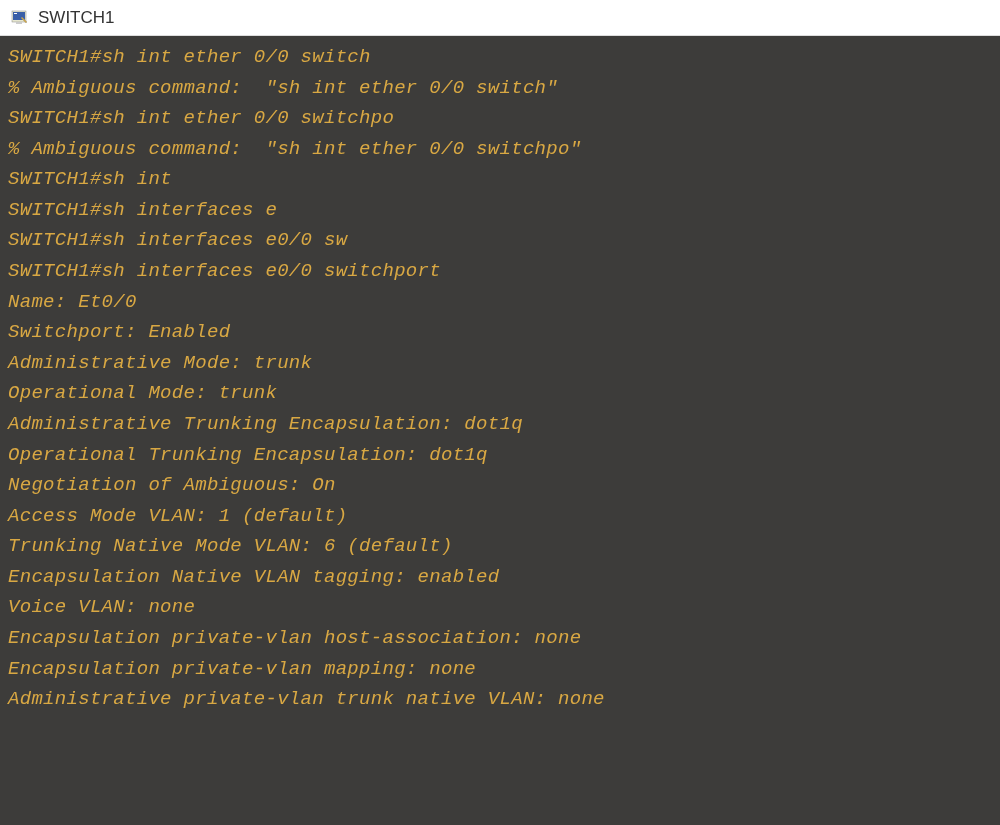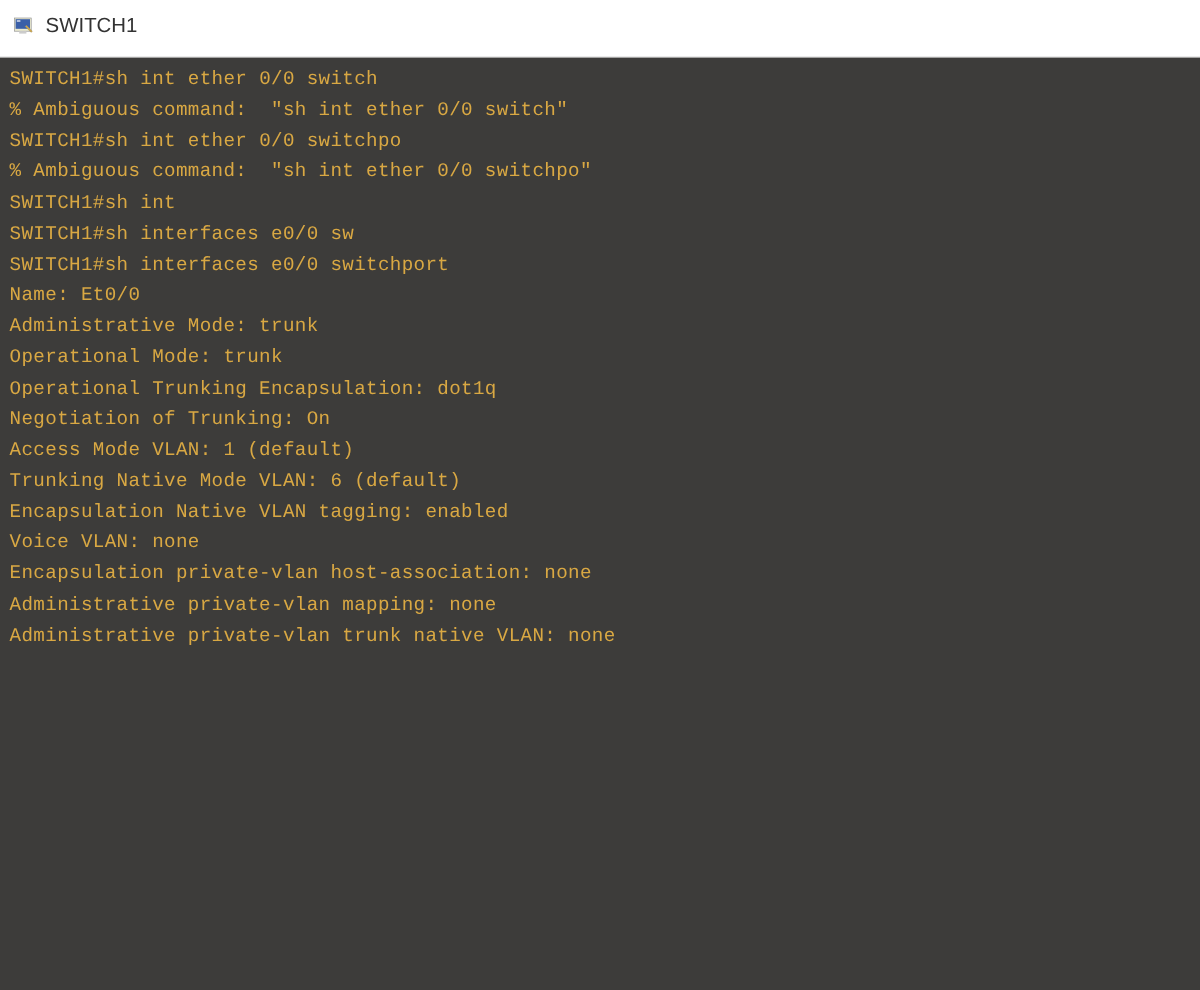--- a/index.html
+++ b/index.html
@@ -19,22 +19,22 @@
       height: 100%;
       background: #ffffff;
       display: flex;
       flex-direction: column;
     }
     .titlebar {
       height: 36px;
       background: #ffffff;
       border-bottom: 1px solid #ddd;
       display: flex;
+      align-items: center;
       padding: 0 10px;
-      margin-top: 12px;
     }
     .titlebar-icon {
       width: 20px;
       height: 20px;
       margin-right: 8px;
       display: flex;
       align-items: center;
       justify-content: center;
     }
     .titlebar-title {
@@ -45,24 +45,25 @@
     }
     .terminal {
       flex: 1;
       background: #3d3c3a;
       padding: 6px 8px;
       overflow: hidden;
     }
     .terminal-line {
       color: #d9a843;
       font-family: 'Courier New', Courier, monospace;
-      font-size: 16px;
+      font-size: 19px;
       line-height: 1.61;
       white-space: pre;
       letter-spacing: 0.3px;
+      font-style: italic;
     }
     .prompt {
       color: #d9a843;
     }
   </style>
 </head>
 <body>
 
 <div class="window">
   <div class="titlebar">
@@ -76,28 +77,31 @@
       </svg>
     </span>
     <span class="titlebar-title">SWITCH1</span>
   </div>
   <div class="terminal" id="terminal-body">
   <div class="terminal-line"><span class="prompt">SWITCH1#</span><span>sh int ether 0/0 switch</span></div>
       <div class="terminal-line"><span>% Ambiguous command:  "sh int ether 0/0 switch"</span></div>
       <div class="terminal-line"><span class="prompt">SWITCH1#</span><span>sh int ether 0/0 switchpo</span></div>
       <div class="terminal-line"><span>% Ambiguous command:  "sh int ether 0/0 switchpo"</span></div>
       <div class="terminal-line"><span class="prompt">SWITCH1#</span><span>sh int</span></div>
+      <div class="terminal-line"><span class="prompt">SWITCH1#</span><span>sh interfaces e</span></div>
       <div class="terminal-line"><span class="prompt">SWITCH1#</span><span>sh interfaces e0/0 sw</span></div>
       <div class="terminal-line"><span class="prompt">SWITCH1#</span><span>sh interfaces e0/0 switchport</span></div>
       <div class="terminal-line"><span>Name: Et0/0</span></div>
+      <div class="terminal-line"><span>Switchport: Enabled</span></div>
       <div class="terminal-line"><span>Administrative Mode: trunk</span></div>
       <div class="terminal-line"><span>Operational Mode: trunk</span></div>
+      <div class="terminal-line"><span>Administrative Trunking Encapsulation: dot1q</span></div>
       <div class="terminal-line"><span>Operational Trunking Encapsulation: dot1q</span></div>
-      <div class="terminal-line"><span>Negotiation of Trunking: On</span></div>
+      <div class="terminal-line"><span>Negotiation of Ambiguous: On</span></div>
       <div class="terminal-line"><span>Access Mode VLAN: 1 (default)</span></div>
       <div class="terminal-line"><span>Trunking Native Mode VLAN: 6 (default)</span></div>
       <div class="terminal-line"><span>Encapsulation Native VLAN tagging: enabled</span></div>
       <div class="terminal-line"><span>Voice VLAN: none</span></div>
       <div class="terminal-line"><span>Encapsulation private-vlan host-association: none</span></div>
-      <div class="terminal-line"><span>Administrative private-vlan mapping: none</span></div>
+      <div class="terminal-line"><span>Encapsulation private-vlan mapping: none</span></div>
       <div class="terminal-line"><span>Administrative private-vlan trunk native VLAN: none</span></div>
     </div>
 </div>
 
 </body></html>

